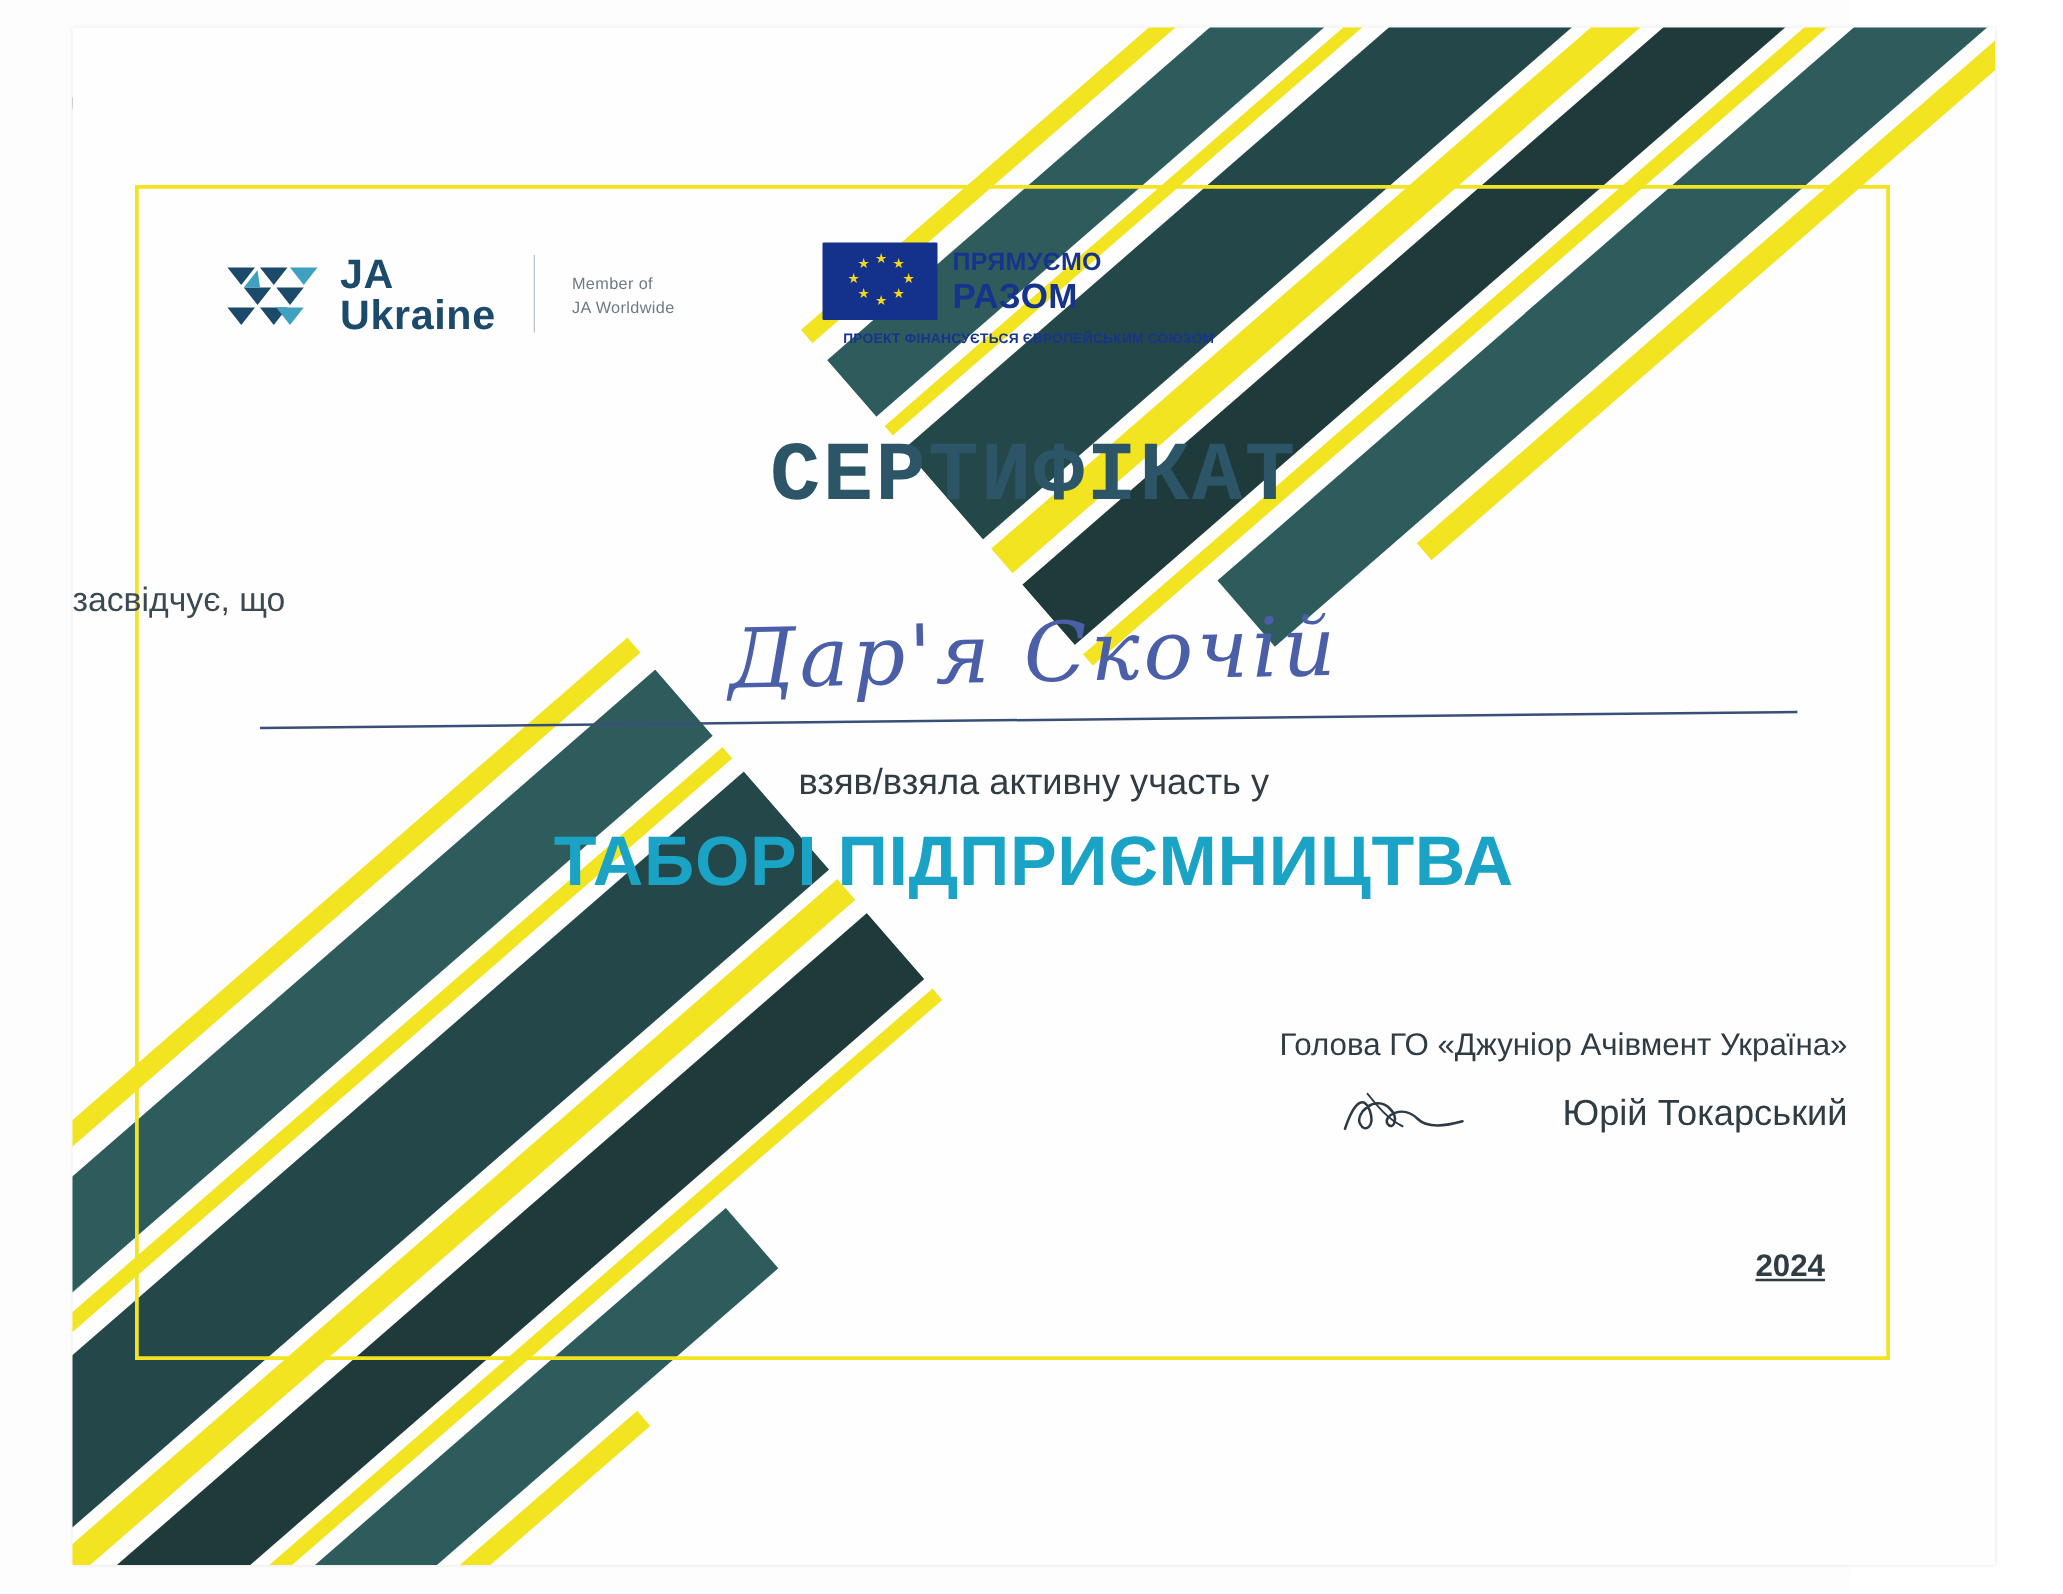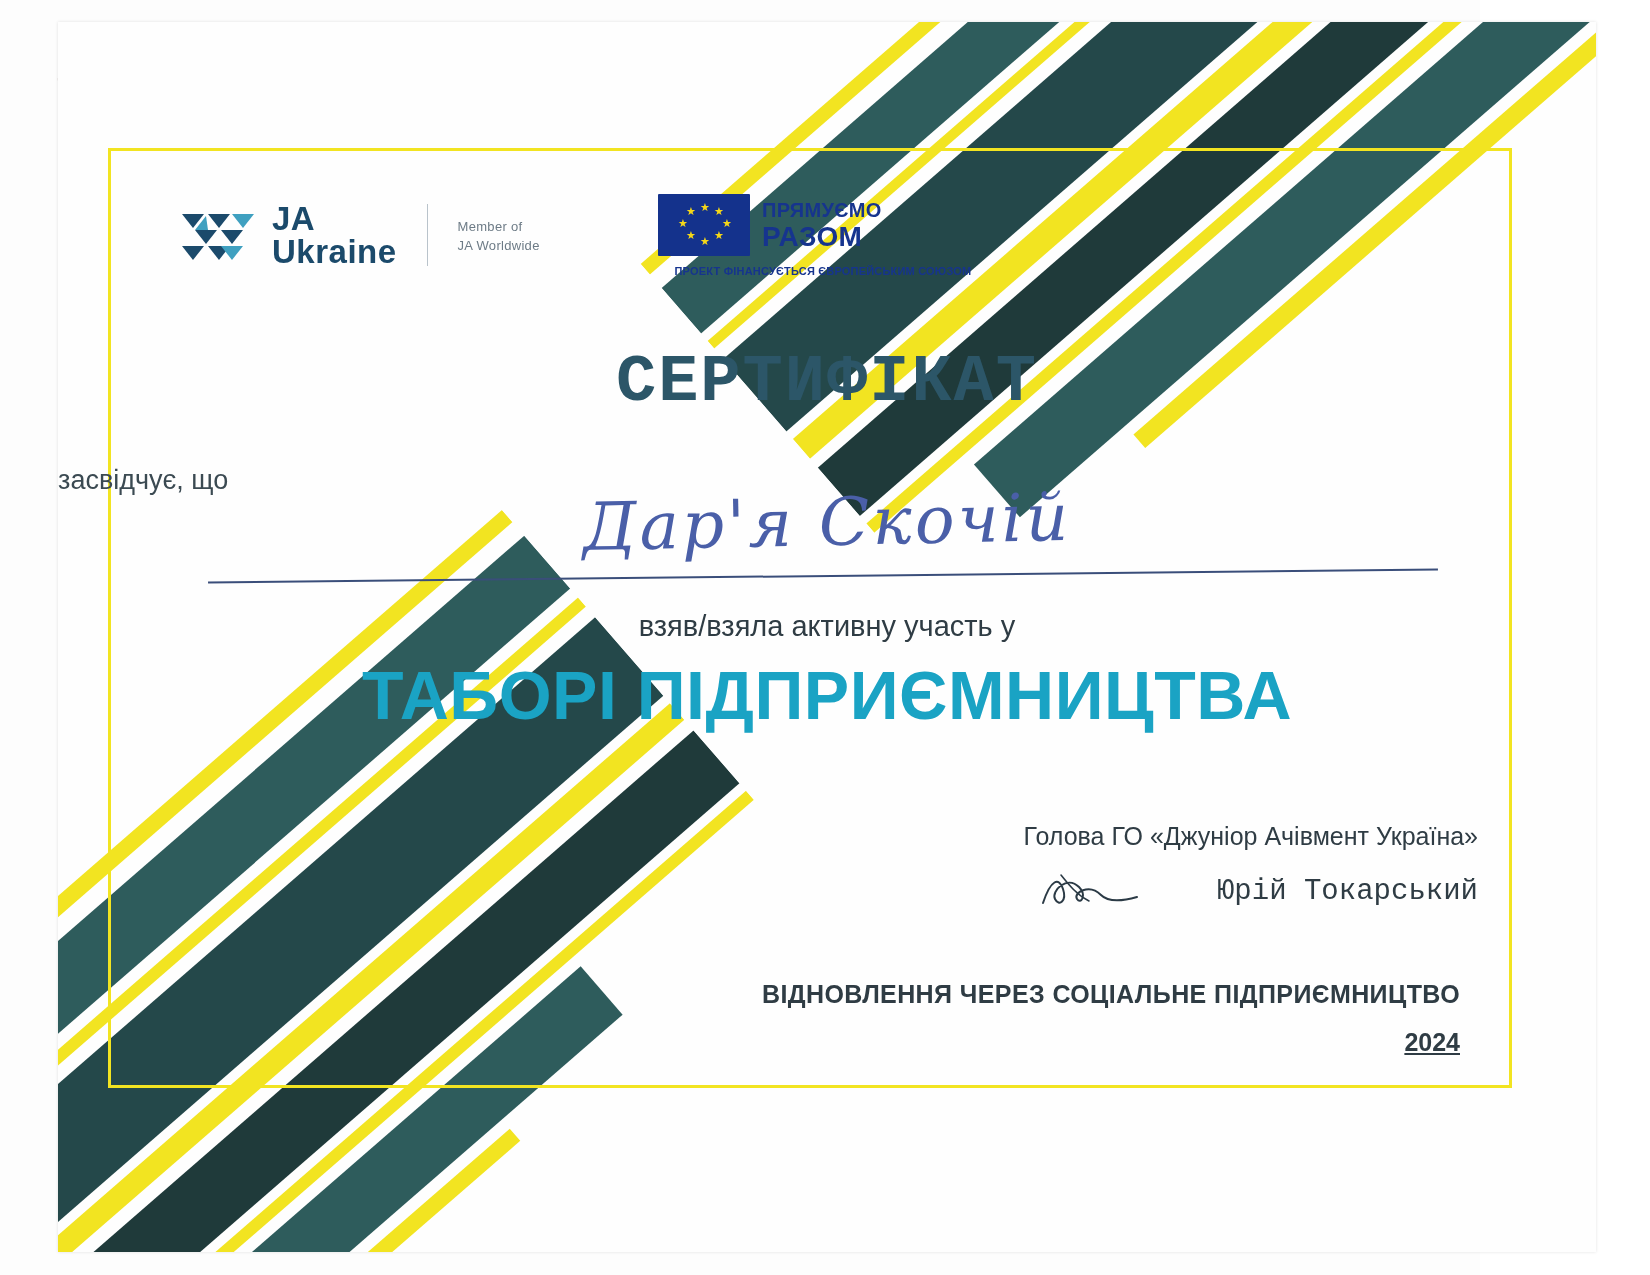--- a/index.html
+++ b/index.html
@@ -256,21 +256,21 @@
     font-size: 29px;
     color: #2f3c44;
   }
 
   #program-name {
     position: absolute;
     left: 0;
     top: 634px;
     width: 1538px;
     text-align: center;
-    font-size: 68px;
+    font-size: 56px;
     font-weight: 700;
     color: #1aa3c4;
     letter-spacing: 0.5px;
   }
 
   
   #signature-block {
     position: absolute;
     left: 820px;
     top: 800px;
@@ -284,21 +284,20 @@
   #signer-row {
     margin-top: 18px;
     display: flex;
     align-items: center;
     justify-content: flex-end;
     gap: 60px;
   }
   #signer-name {
     font-size: 29px;
     color: #2f3c44;
-    font-family: Liberation Mono, monospace;
   }
   #signature-mark {
     width: 120px;
     height: 44px;
   }
 
   
   #footer-block {
     position: absolute;
     left: 0;
@@ -430,19 +429,18 @@
         <div id="signer-row">
           <svg id="signature-mark" viewBox="0 0 120 44">
             <path d="M6 34 C14 10, 22 8, 26 20 C30 32, 22 38, 18 30 C14 22, 30 6, 42 18 C50 26, 44 36, 40 30 C36 24, 52 14, 64 26 C72 34, 86 32, 100 28" fill="none" stroke="#2b3a45" stroke-width="2.0" stroke-linecap="round"></path>
             <path d="M24 6 C32 16, 40 26, 52 32" fill="none" stroke="#2b3a45" stroke-width="1.6" stroke-linecap="round"></path>
           </svg>
           <div id="signer-name">Юрій Токарський</div>
         </div>
       </div>
 
       <div id="footer-block">
-        <div id="footer-title">ВІДНОВЛЕННЯ ЧЕРЕЗ СОЦІАЛЬНЕ ПІДПРИЄМНИЦТВО</div>
         <div id="footer-year">2024</div>
       </div>
 
     </div>
   </div>
 </div>
 
 </body></html>

